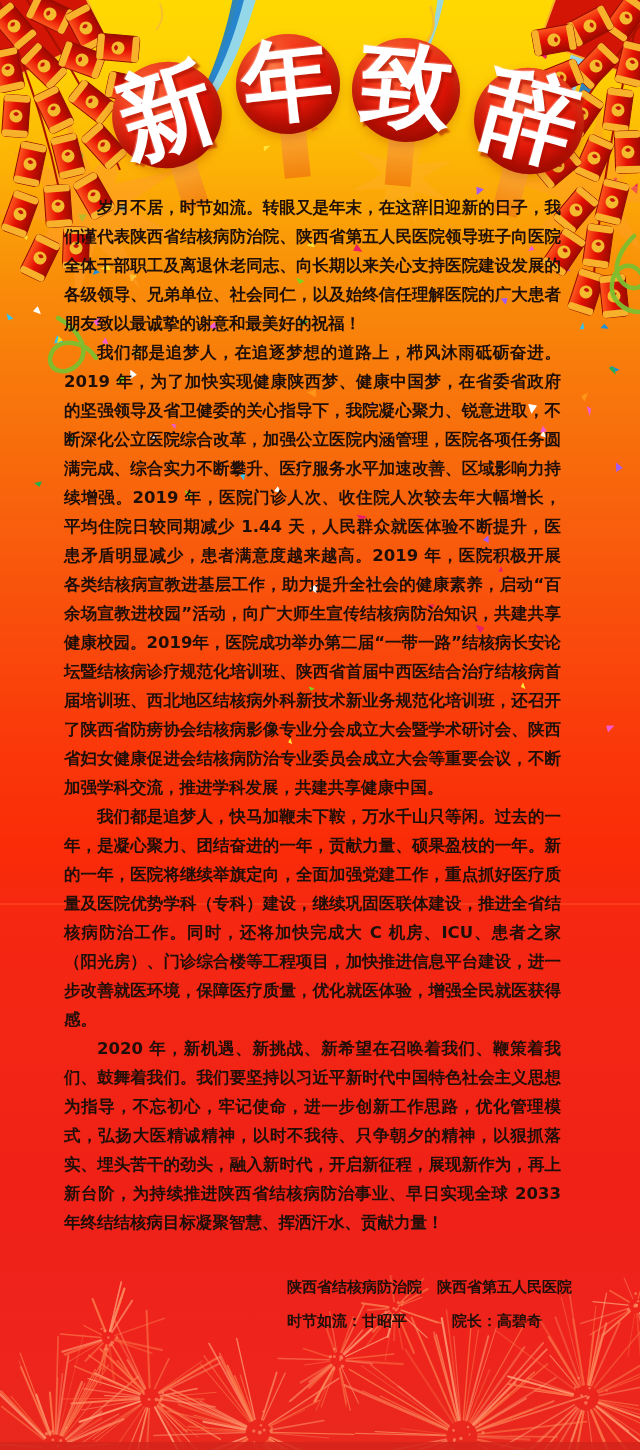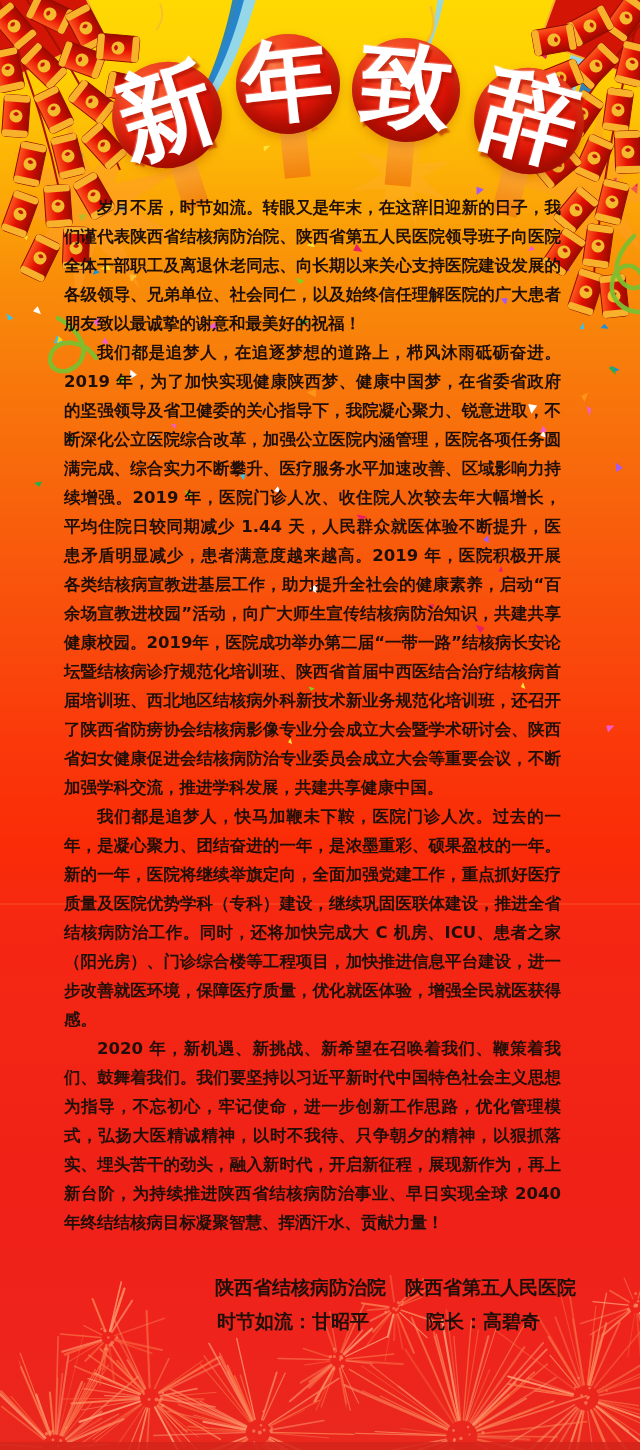--- a/index.html
+++ b/index.html
@@ -32,22 +32,22 @@
   #lan2{left:352px;top:38px;width:108px;height:104px;transform:rotate(5deg);}
   #lan2 .char{font-size:92px;}
   #lan3{left:474px;top:68px;width:110px;height:106px;transform:rotate(15deg);}
   #lan3 .char{font-size:96px;}
   
   .content{position:absolute;left:64px;top:193px;width:497px;z-index:30;
     font-size:16.5px;line-height:29px;font-weight:600;color:#1f0f08;
     text-align:justify;}
   .content p{margin:0;text-indent:2em;}
   
-  .signature{position:absolute;top:1270px;right:64px;z-index:30;text-align:center;
-    font-size:19px;line-height:34px;font-weight:600;color:#1f0f08;white-space:nowrap;}
+  .signature{position:absolute;top:1270px;right:64px;z-index:30;text-align:left;
+    font-size:15px;line-height:34px;font-weight:600;color:#1f0f08;white-space:nowrap;}
   .sig-leaders{padding-right:34px;}
   
   .confetti{position:absolute;inset:0;z-index:7;pointer-events:none;}
   .confetti span{position:absolute;display:block;}
   .fireworks-svg{position:absolute;left:0;bottom:0;z-index:5;}
   .bottom-strip{position:absolute;left:0;top:1442px;width:640px;height:8px;
     background:#d4251b;opacity:.85;z-index:6;}
 </style>
 </head>
 <body>
@@ -240,22 +240,22 @@
       <span style="left: 596.502px; top: 62.2562px; width: 10.218px; height: 6.19058px; background: rgb(233, 30, 99); clip-path: polygon(0px 40%, 100% 0px, 70% 100%); transform: rotate(319deg);"></span>
       <span style="left: 55.1605px; top: 120.431px; width: 9.93684px; height: 6.05865px; background: rgb(255, 226, 58); clip-path: polygon(50% 0px, 100% 100%, 0px 85%); transform: rotate(207deg);"></span>
       <span style="left: 478.731px; top: 56.8966px; width: 8.36796px; height: 4.03632px; background: rgb(255, 212, 0); clip-path: polygon(0px 0px, 100% 30%, 20% 100%); transform: rotate(254deg);"></span>
       <span style="left: 261.579px; top: 144.741px; width: 8.91232px; height: 4.75049px; background: rgb(255, 226, 58); clip-path: polygon(0px 40%, 100% 0px, 70% 100%); transform: rotate(150deg);"></span>
       <span style="left: 308.796px; top: 122.533px; width: 8.2667px; height: 8.83383px; background: rgb(255, 148, 23); clip-path: polygon(50% 0px, 100% 100%, 0px 85%); transform: rotate(324deg);"></span>
     </div>
 
   <div class="content">
     <p>岁月不居，时节如流。转眼又是年末，在这辞旧迎新的日子，我们谨代表陕西省结核病防治院、陕西省第五人民医院领导班子向医院全体干部职工及离退休老同志、向长期以来关心支持医院建设发展的各级领导、兄弟单位、社会同仁，以及始终信任理解医院的广大患者朋友致以最诚挚的谢意和最美好的祝福！</p>
     <p>我们都是追梦人，在追逐梦想的道路上，栉风沐雨砥砺奋进。2019 年，为了加快实现健康陕西梦、健康中国梦，在省委省政府的坚强领导及省卫健委的关心指导下，我院凝心聚力、锐意进取，不断深化公立医院综合改革，加强公立医院内涵管理，医院各项任务圆满完成、综合实力不断攀升、医疗服务水平加速改善、区域影响力持续增强。2019 年，医院门诊人次、收住院人次较去年大幅增长，平均住院日较同期减少 1.44 天，人民群众就医体验不断提升，医患矛盾明显减少，患者满意度越来越高。2019 年，医院积极开展各类结核病宣教进基层工作，助力提升全社会的健康素养，启动“百余场宣教进校园”活动，向广大师生宣传结核病防治知识，共建共享健康校园。2019年，医院成功举办第二届“一带一路”结核病长安论坛暨结核病诊疗规范化培训班、陕西省首届中西医结合治疗结核病首届培训班、西北地区结核病外科新技术新业务规范化培训班，还召开了陕西省防痨协会结核病影像专业分会成立大会暨学术研讨会、陕西省妇女健康促进会结核病防治专业委员会成立大会等重要会议，不断加强学科交流，推进学科发展，共建共享健康中国。</p>
-    <p>我们都是追梦人，快马加鞭未下鞍，医院门诊人次。过去的一年，是凝心聚力、团结奋进的一年，是浓墨重彩、硕果盈枝的一年。新的一年，医院将继续举旗定向，全面加强党建工作，重点抓好医疗质量及医院优势学科（专科）建设，继续巩固医联体建设，推进全省结核病防治工作。同时，还将加快完成大 C 机房、ICU、患者之家（阳光房）、门诊综合楼等工程项目，加快推进信息平台建设，进一步改善就医环境，保障医疗质量，优化就医体验，增强全民就医获得感。</p>
-    <p>2020 年，新机遇、新挑战、新希望在召唤着我们、鞭策着我们、鼓舞着我们。我们要坚持以习近平新时代中国特色社会主义思想为指导，不忘初心，牢记使命，进一步创新工作思路，优化管理模式，弘扬大医精诚精神，以时不我待、只争朝夕的精神，以狠抓落实、埋头苦干的劲头，融入新时代，开启新征程，展现新作为，再上新台阶，为持续推进陕西省结核病防治事业、早日实现全球 2040 年终结结核病目标凝聚智慧、挥洒汗水、贡献力量！</p>
+    <p>我们都是追梦人，快马加鞭未下鞍，万水千山只等闲。过去的一年，是凝心聚力、团结奋进的一年，贡献力量、硕果盈枝的一年。新的一年，医院将继续举旗定向，全面加强党建工作，重点抓好医疗质量及医院优势学科（专科）建设，继续巩固医联体建设，推进全省结核病防治工作。同时，还将加快完成大 C 机房、ICU、患者之家（阳光房）、门诊综合楼等工程项目，加快推进信息平台建设，进一步改善就医环境，保障医疗质量，优化就医体验，增强全民就医获得感。</p>
+    <p>2020 年，新机遇、新挑战、新希望在召唤着我们、鞭策着我们、鼓舞着我们。我们要坚持以习近平新时代中国特色社会主义思想为指导，不忘初心，牢记使命，进一步创新工作思路，优化管理模式，弘扬大医精诚精神，以时不我待、只争朝夕的精神，以狠抓落实、埋头苦干的劲头，融入新时代，开启新征程，展现新作为，再上新台阶，为持续推进陕西省结核病防治事业、早日实现全球 2033 年终结结核病目标凝聚智慧、挥洒汗水、贡献力量！</p>
   </div>
 
   <div class="signature">
     <div class="sig-orgs">陕西省结核病防治院　陕西省第五人民医院</div>
     <div class="sig-leaders">时节如流：甘昭平　　　院长：高碧奇</div>
   </div>
 
   <svg class="fireworks-svg" id="fireworks" width="640" height="175" viewBox="0 0 640 175">
       <line x1="41.0" y1="174.9" x2="-10.9" y2="181.9" stroke="#fa6d42" stroke-width="1.46" stroke-linecap="round" opacity="0.50"></line>
       <line x1="48.6" y1="185.6" x2="9.4" y2="263.4" stroke="#fc8a5e" stroke-width="1.32" stroke-linecap="round" opacity="0.44"></line>

